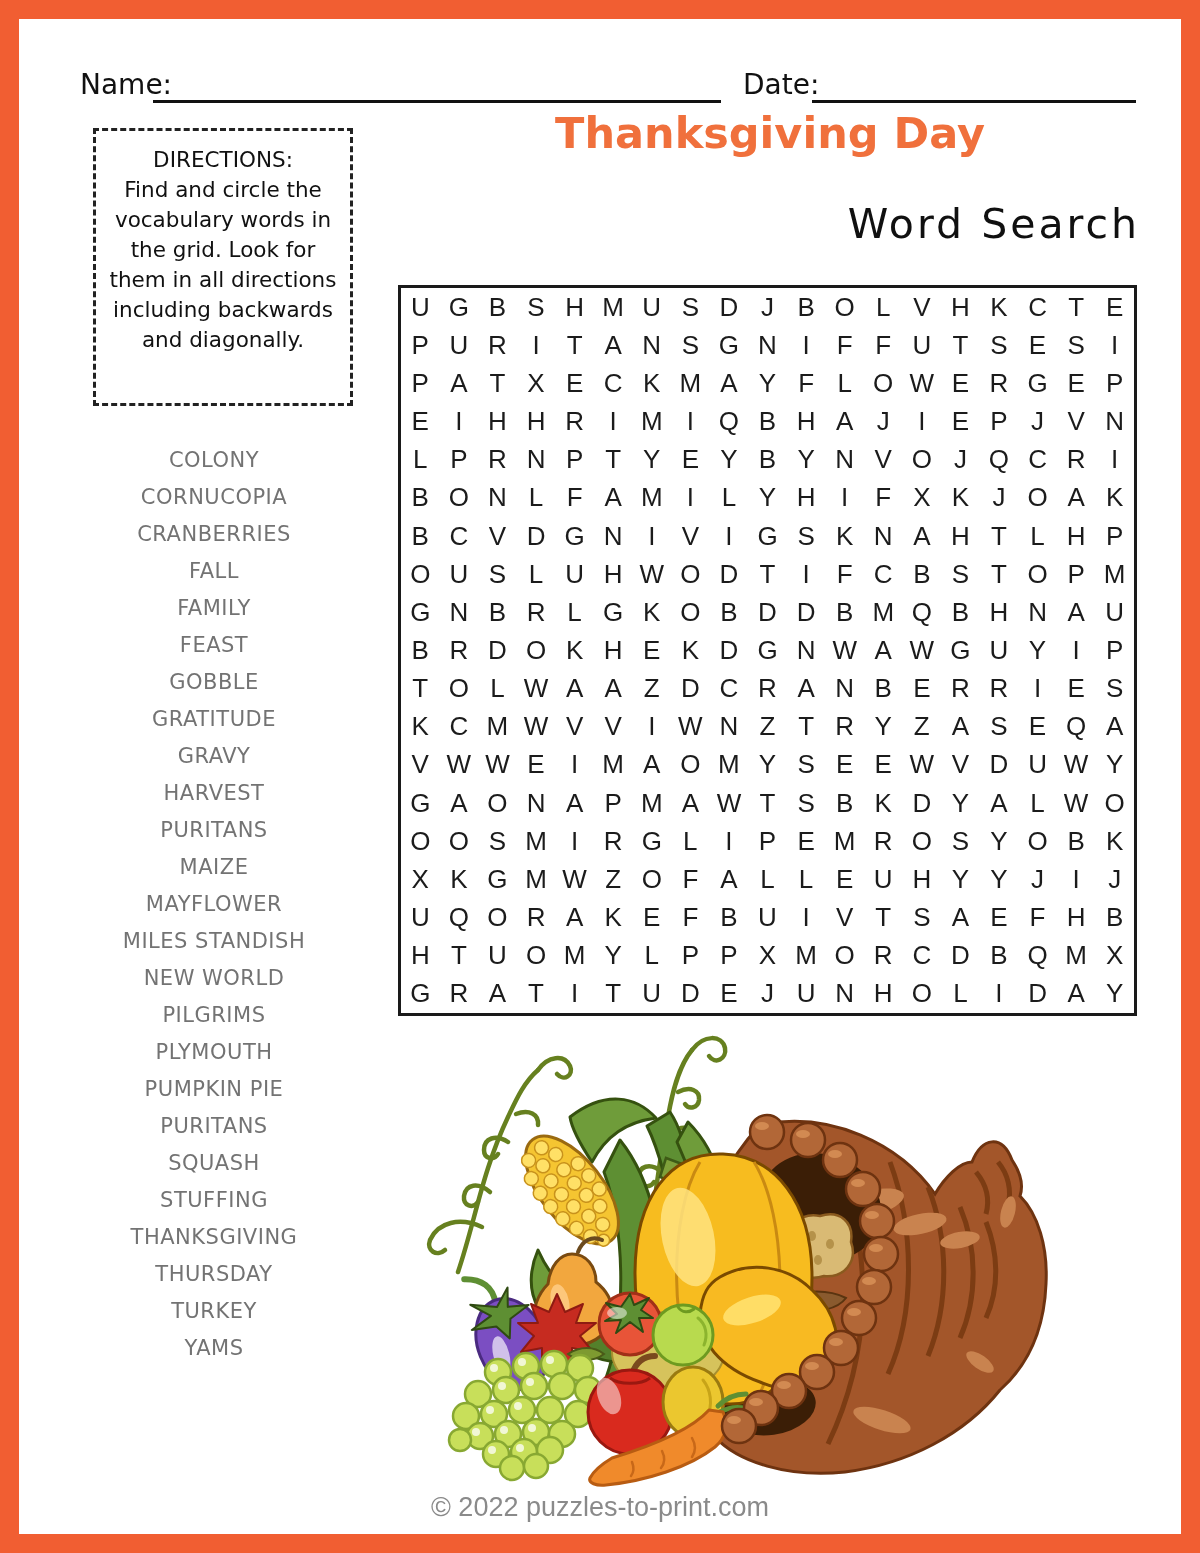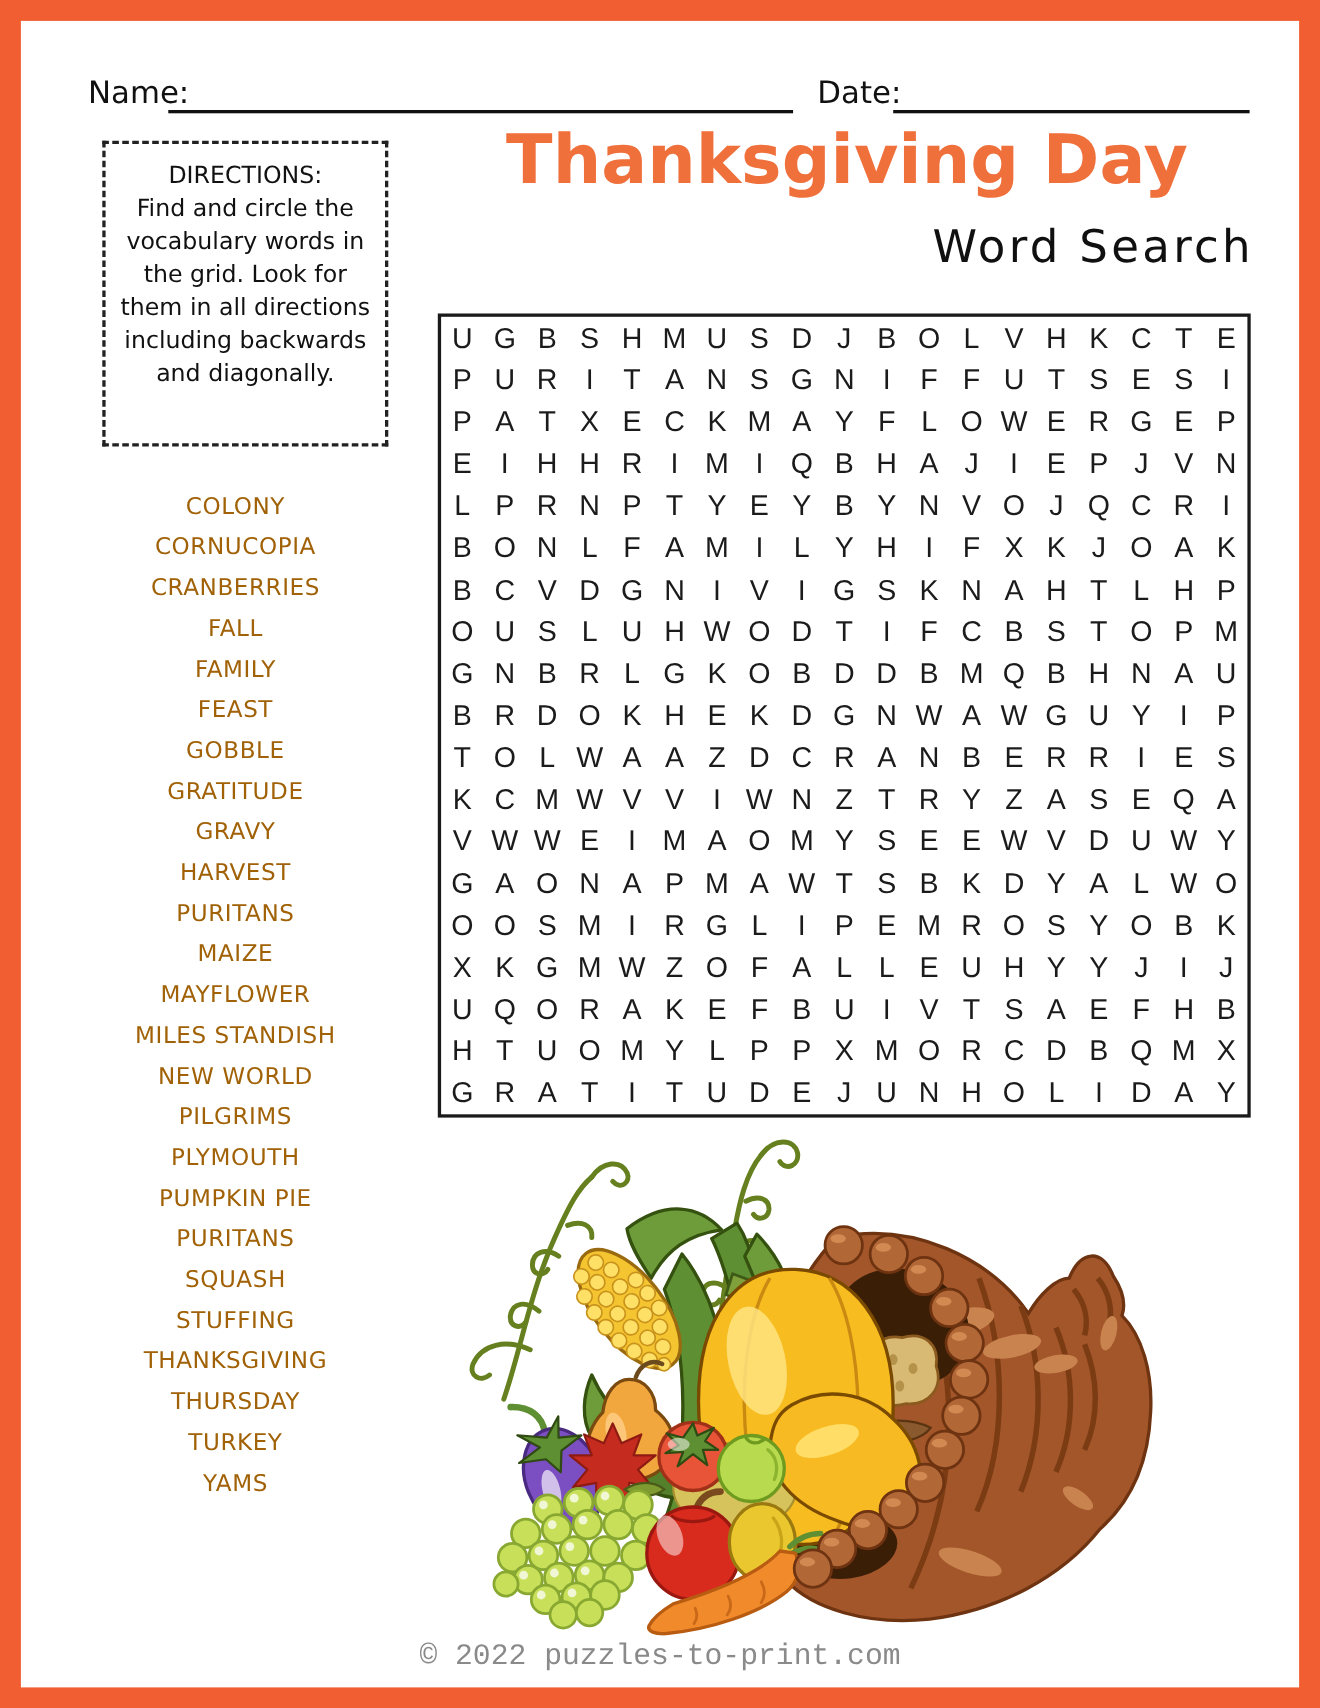--- a/index.html
+++ b/index.html
@@ -12,48 +12,48 @@
   }
   .frame{position:absolute; inset:0; border:19px solid var(--frame); pointer-events:none; z-index:50;}
   .field-label{position:absolute; font-size:28px; color:#111;}
   .field-line{position:absolute; height:32px; border-bottom:3px solid #111;}
   .name-label{left:80px; top:68px;}
   .name-line{left:153px; top:68px; width:568px;}
   .date-label{left:743px; top:68px;}
   .date-line{left:812px; top:68px; width:324px;}
   .title{
     position:absolute; left:400px; top:108px; width:740px; text-align:center;
-    font-size:62px; font-weight:bold; letter-spacing:0px; color:var(--title);
+    font-size:43px; font-weight:bold; letter-spacing:0px; color:var(--title);
   }
   .subtitle{
     position:absolute; left:400px; top:200px; width:740px; text-align:right;
     font-size:41px; color:#101010; letter-spacing:3px;
   }
   .directions{
     position:absolute; left:93px; top:128px; width:260px; height:278px;
     border:3px dashed #222; box-sizing:border-box; padding:14px 6px;
     text-align:center; font-size:21.5px; line-height:30px; color:#111;
   }
   .word-list{
     position:absolute; left:78px; top:442px; width:272px; text-align:center;
-    font-size:21px; line-height:37px; color:#a16207; letter-spacing:0.5px;
+    font-size:21px; line-height:37px; color:#737373; letter-spacing:0.5px;
   }
   .grid{
     position:absolute; left:398px; top:285px; width:739px; height:731px;
     border:3px solid #1a1a1a; box-sizing:border-box;
     display:grid; grid-template-columns:repeat(19,1fr); grid-template-rows:repeat(19,1fr);
   }
   .cell{
     display:flex; align-items:center; justify-content:center;
     font-family:"Liberation Sans",sans-serif; font-size:26px; color:var(--ink);
   }
   .cornucopia{position:absolute; left:420px; top:1022px; width:630px; height:465px;}
   .copyright{
     position:absolute; left:0; top:1492px; width:1200px; text-align:center;
-    font-family:Liberation Mono, monospace; font-size:27px; color:var(--gray);
+    font-family:Liberation Sans, sans-serif; font-size:27px; color:var(--gray);
   }
 </style>
 </head>
 <body>
 
 <div class="page">
   <div class="frame"></div>
 
   <span class="field-label name-label">Name:</span>
   <span class="field-line name-line"></span>

